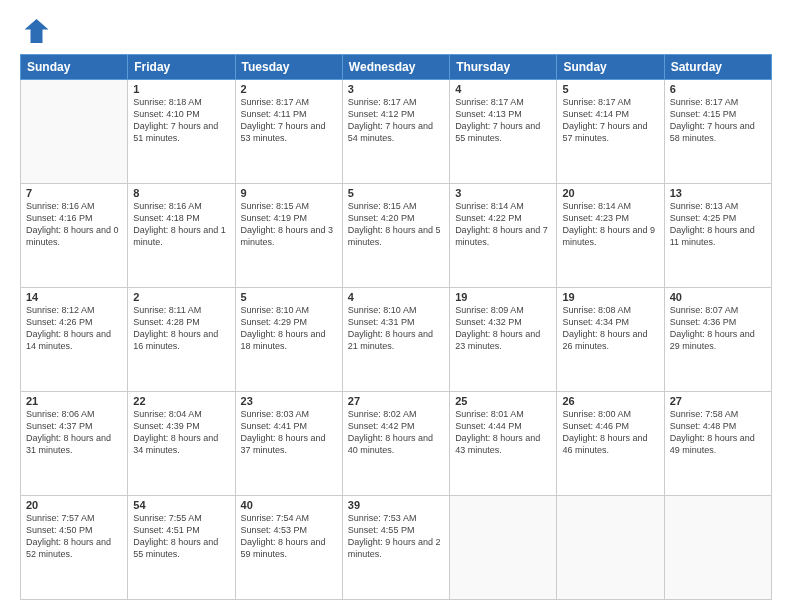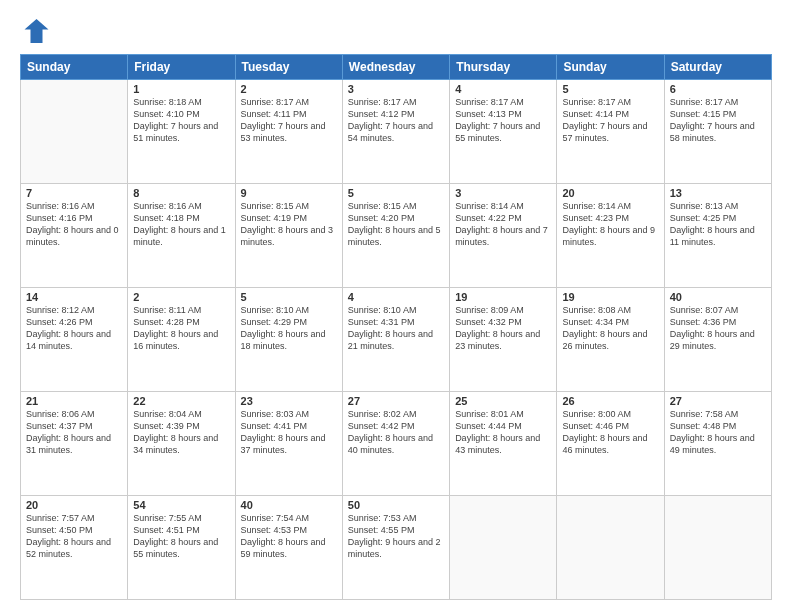--- a/index.html
+++ b/index.html
@@ -257,21 +257,21 @@
           </td>
           <td>
             <div class="day-number">54</div>
             <div class="day-info">Sunrise: 7:55 AM<br>Sunset: 4:51 PM<br>Daylight: 8 hours and 55 minutes.</div>
           </td>
           <td>
             <div class="day-number">40</div>
             <div class="day-info">Sunrise: 7:54 AM<br>Sunset: 4:53 PM<br>Daylight: 8 hours and 59 minutes.</div>
           </td>
           <td>
-            <div class="day-number">50</div>
+            <div class="day-number">39</div>
             <div class="day-info">Sunrise: 7:53 AM<br>Sunset: 4:55 PM<br>Daylight: 9 hours and 2 minutes.</div>
           </td>
           <td class="empty"></td>
           <td class="empty"></td>
           <td class="empty"></td>
         </tr>
       </tbody>
   </table>
 </div>
 

